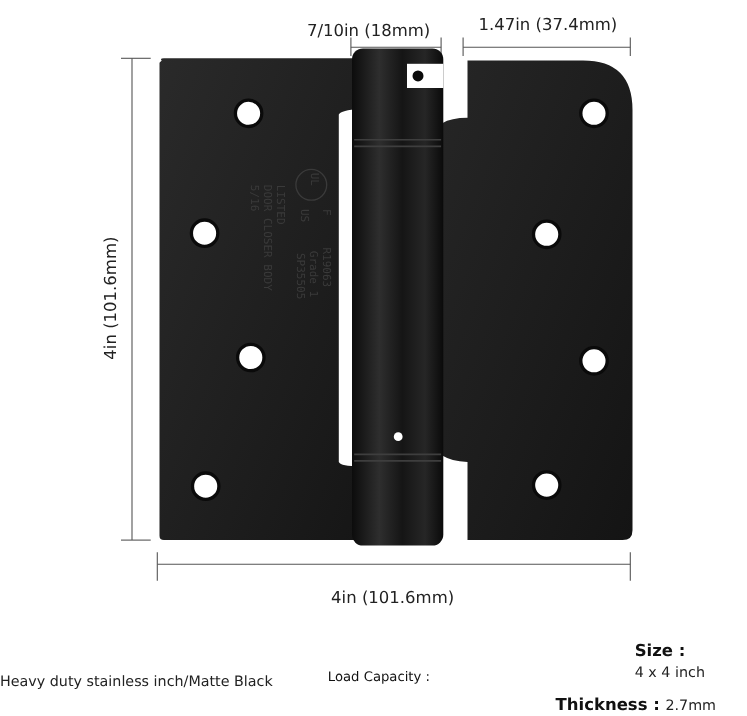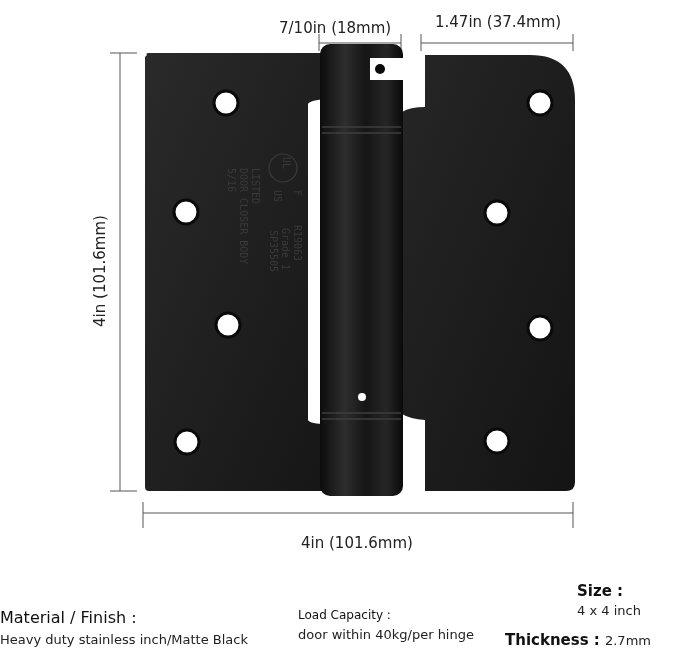--- a/index.html
+++ b/index.html
@@ -93,27 +93,25 @@
     <text transform="translate(240 168) rotate(90)">DOOR CLOSER BODY</text>
     <text transform="translate(228 168) rotate(90)">5/16</text>
   </g>
 </svg>
 
 <div class="abs dim-label" style="left:40px; top:262px; transform:rotate(-90deg); transform-origin:center; width:120px; text-align:center;">4in (101.6mm)</div>
 
 <div class="abs dim-label" style="left:301px; top:534px;">4in (101.6mm)</div>
 
 <div class="abs" style="left:0; top:608px;">
-  <div class="spec-title light" style="font-size:16px;">Material / Finish :</div>
   <div class="spec-val" style="margin-top:5px;">Heavy duty stainless inch/Matte Black</div>
 </div>
 
 <div class="abs" style="left:298px; top:608px;">
   <div class="spec-title light" style="font-size:12px;">Load Capacity :</div>
-  <div class="spec-val" style="margin-top:5px;">door within 40kg/per hinge</div>
 </div>
 
 <div class="abs" style="left:529px; top:581px;margin-left:48px;">
   <span class="spec-title">Size :</span>
   <span class="spec-val">4 x 4 inch</span>
 </div>
 <div class="abs" style="left:505px; top:630px;">
   <span class="spec-title">Thickness :</span>
   <span class="spec-val">2.7mm</span>
 </div>

